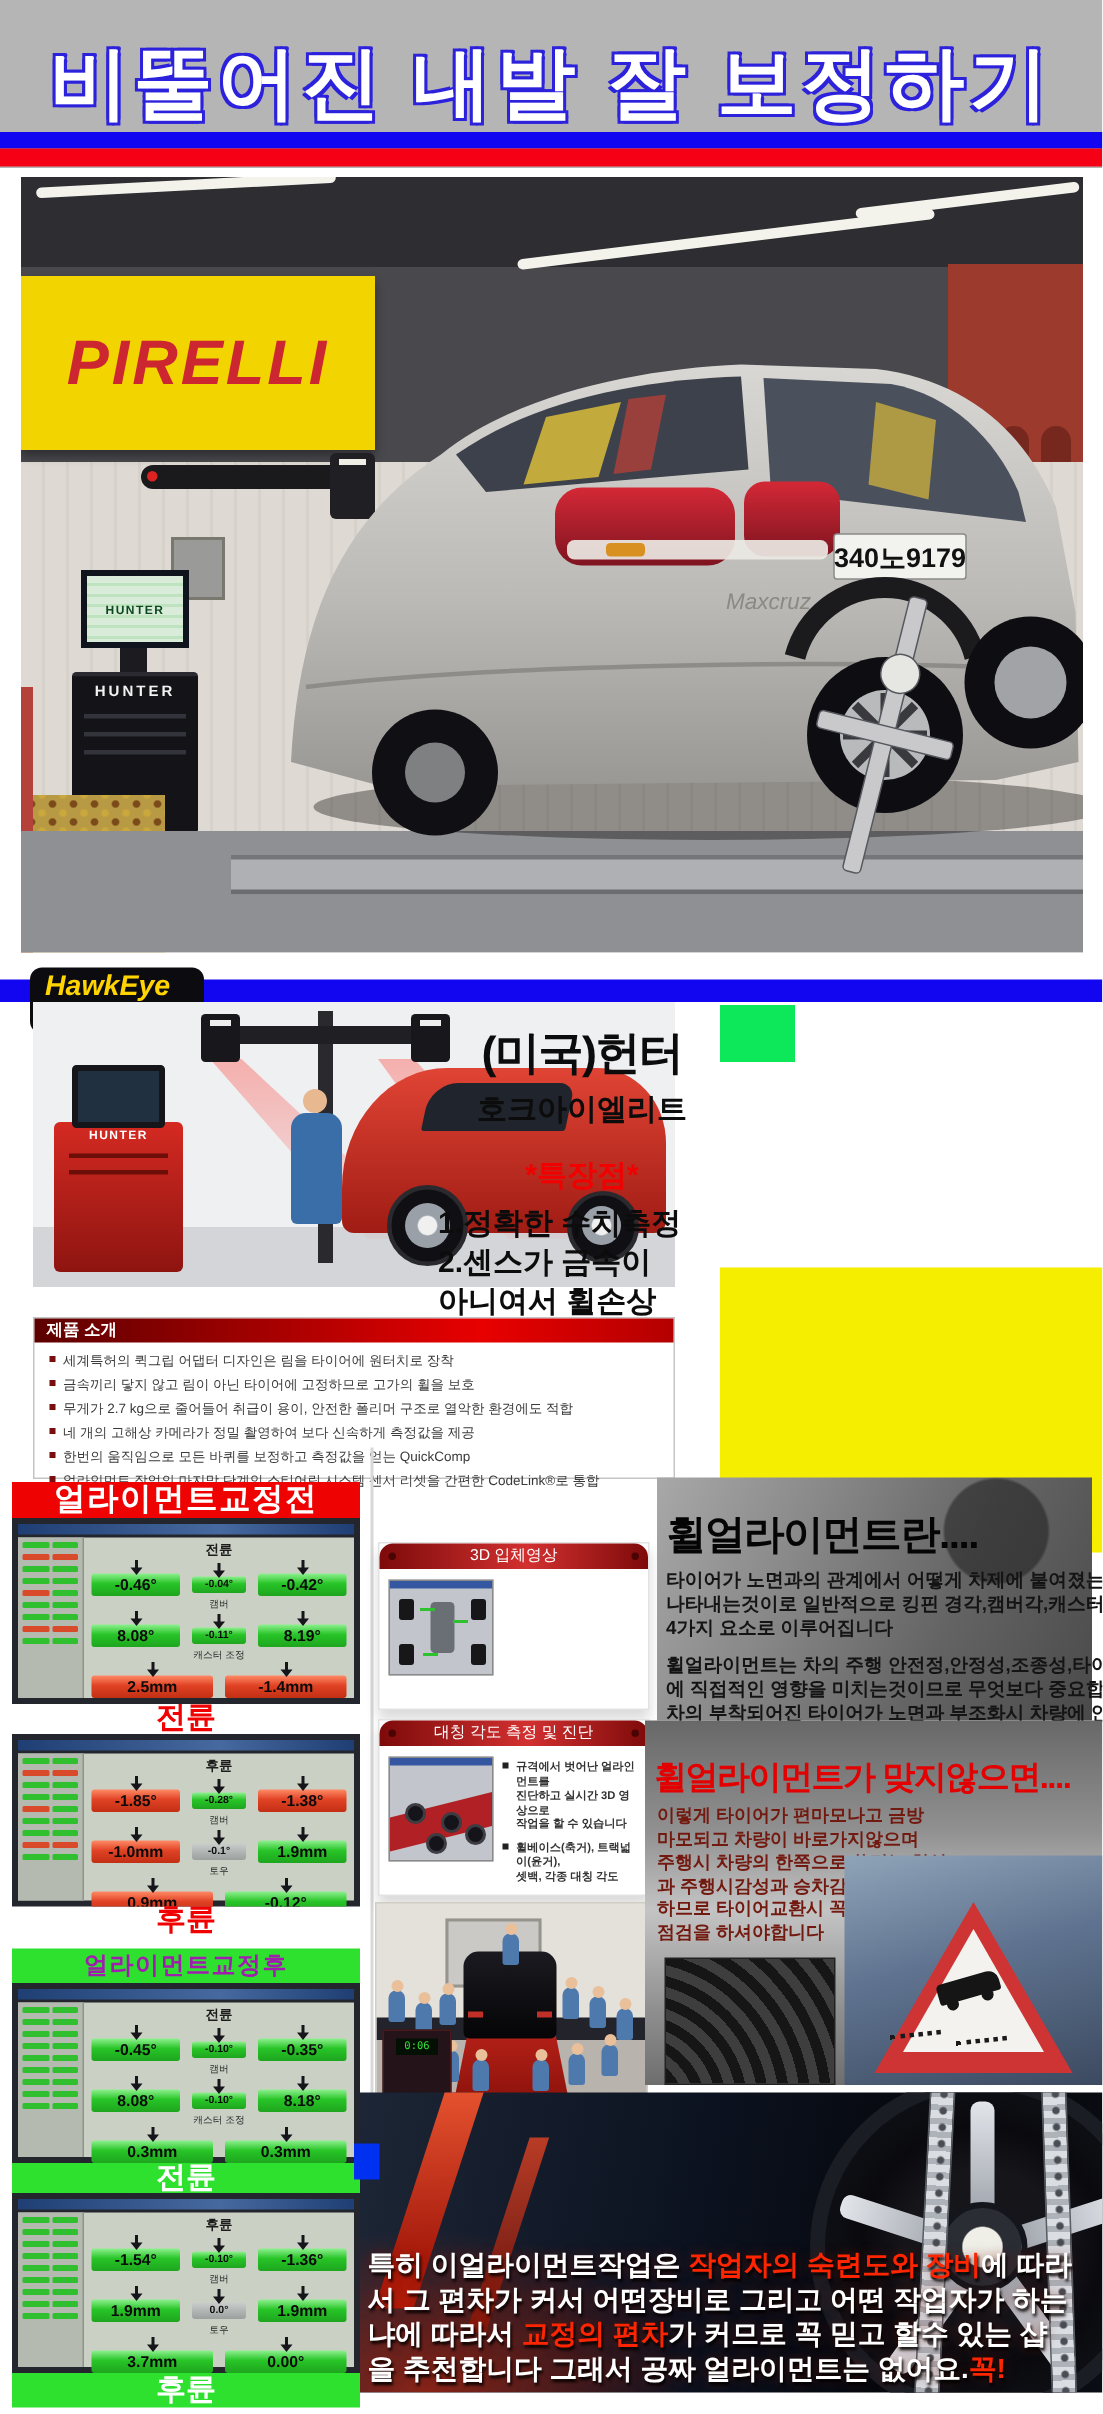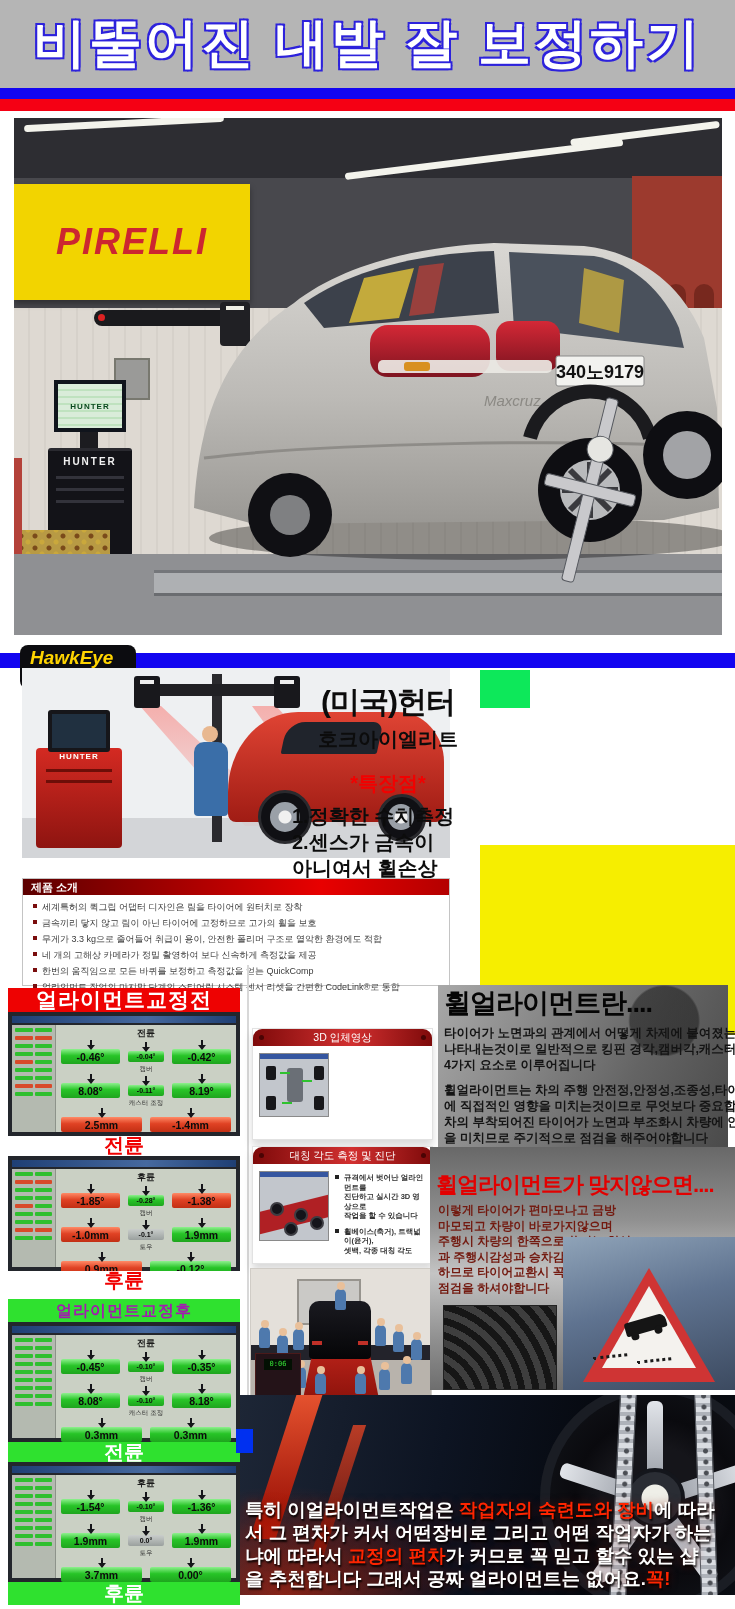--- a/index.html
+++ b/index.html
@@ -1,40 +1,40 @@
 <!DOCTYPE html>
 <html><head>
 <meta charset="utf-8">
 <style>
   *{margin:0;padding:0;box-sizing:border-box}
   body{font-family:"Liberation Sans","DejaVu Sans",sans-serif;background:#fff}
   #canvas{position:relative;width:735px;height:1609px;background:#fff;overflow:hidden}
   .abs{position:absolute}
 
   
-  #hdr{left:0;top:0;width:735px;height:88px;background:#b5b5b5;display:flex;align-items:center;justify-content:center;
+  #hdr{left:0;top:0;width:735px;height:112px;background:#b5b5b5;display:flex;align-items:center;justify-content:center;
        font-size:53px;font-weight:900;color:#fff;letter-spacing:3px;white-space:nowrap;
        text-shadow:2px 2px 0 #2d22dc,-2px 2px 0 #2d22dc,2px -2px 0 #2d22dc,-2px -2px 0 #2d22dc}
   #bar-blue1{left:0;top:88px;width:735px;height:11px;background:#1205f0}
   #bar-red1{left:0;top:99px;width:735px;height:12px;background:#f50014}
 
   
   #garage{left:14px;top:118px;width:708px;height:517px;background:#dcd7d0;overflow:hidden}
   .g-ceiling{left:0;top:0;width:708px;height:66px;background:#2d2d32}
   .g-band{left:0;top:60px;width:708px;height:130px;background:#48484d}
   .light{background:#f3f3ec;border-radius:4px;height:7px}
   #light1{left:330px;top:38px;width:280px;transform:rotate(-7deg)}
   #light2{left:556px;top:12px;width:150px;transform:rotate(-7deg)}
   #light3{left:10px;top:2px;width:200px;transform:rotate(-3deg)}
   .g-redwall{left:618px;top:58px;width:90px;height:150px;background:#9c3a2e}
   .arch{bottom:0;width:20px;height:42px;background:#77281e;border-radius:10px 10px 0 0;position:absolute}
   .g-goldstrip{left:676px;top:205px;width:32px;height:130px;background:repeating-linear-gradient(#d8b63a 0 18px,#b5372b 18px 26px)}
   .g-wall{left:0;top:190px;width:708px;height:250px;background:repeating-linear-gradient(90deg,#ded9d2 0 14px,#d6d1ca 14px 16px)}
   .g-banner{left:0;top:66px;width:236px;height:116px;background:#f2d400;display:flex;align-items:center;justify-content:center;box-shadow:0 4px 6px rgba(0,0,0,.35)}
-  .g-banner span{font-size:36px;font-weight:900;font-style:italic;color:#cc2630;letter-spacing:2px}
+  .g-banner span{font-size:42px;font-weight:900;font-style:italic;color:#cc2630;letter-spacing:2px}
   .g-boom{left:80px;top:192px;width:140px;height:16px;background:#1a1a1d;border-radius:8px}
   .g-boomhead{left:206px;top:184px;width:30px;height:44px;background:#202024;border-radius:4px}
   .g-boomhead i{display:block;margin:4px auto 0;width:18px;height:4px;background:#efefe6}
   .g-reddot{left:84px;top:196px;width:7px;height:7px;border-radius:50%;background:#d22}
   .g-junction{left:100px;top:240px;width:36px;height:42px;background:#9a9a98;border:2px solid #78786f}
   .g-monitor{left:40px;top:262px;width:72px;height:52px;background:#10141c;padding:4px}
   .g-mscreen{width:100%;height:100%;background:repeating-linear-gradient(#d9ecd9 0 5px,#bfe2bf 5px 7px);display:flex;align-items:center;justify-content:center;
              font-size:8px;font-weight:900;color:#0a4a1e;letter-spacing:1px}
   .g-mstand{left:66px;top:314px;width:18px;height:16px;background:#1c1c20}
   .g-cart{left:34px;top:330px;width:84px;height:108px;background:#131318;border-radius:3px;border-top:3px solid #2a2a30}
@@ -158,21 +158,21 @@
   .t-suv{left:58px;top:32px;width:62px;height:58px;background:linear-gradient(#1a1a20,#050507);border-radius:10px 10px 4px 4px;position:absolute}
   .t-suv i{position:absolute;bottom:14px;width:10px;height:4px;background:#c03028}
   .t-suv i.l{left:3px}.t-suv i.r{right:3px}
   .person{position:absolute;width:11px;height:21px;background:#4e79ad;border-radius:5px 5px 2px 2px}
   .person::before{content:'';position:absolute;top:-7px;left:1.5px;width:8px;height:8px;border-radius:50%;background:#e9c09a}
   .t-cons{left:4px;top:84px;width:46px;height:56px;background:#241318;border:1px solid #4a1a1a;position:absolute}
   .t-disp{margin:5px auto 0;width:28px;height:11px;background:#031003;color:#35e035;font-size:7px;line-height:11px;text-align:center;
           font-family:"DejaVu Sans Mono",monospace}
 
   
-  #winfo{left:438px;top:985px;width:290px;height:162px;padding:0 6px;
+  #winfo{left:438px;top:985px;width:290px;height:162px;padding:20px 6px;
      background:radial-gradient(circle at 78% 22%,rgba(30,30,30,.55) 0 34px,transparent 36px),
                 linear-gradient(115deg,#a8a8a8,#8a8a8a 30%,#646464 65%,#4a4a4a)}
   #winfo .wtitle{font-size:27px;font-weight:900;color:#050505;letter-spacing:-1px;margin-bottom:4px}
   .wpara div{font-size:12.5px;font-weight:800;color:#141414;line-height:16px;white-space:nowrap}
   #wpara2{margin-top:9px}
   #warnband{left:430px;top:1147px;width:305px;height:243px;
      background:linear-gradient(#686868,#909090 30%,#c4c4c4 52%,#8e8e8e 80%,#6e6e6e)}
   #warn-title{left:436px;top:1170px;width:298px;font-size:22px;font-weight:900;color:#e20000;letter-spacing:-1px;white-space:nowrap}
   #warn-para{left:438px;top:1203px;width:250px}
   #warn-para div{font-size:12px;font-weight:800;color:#731a10;line-height:15.5px;white-space:nowrap}
@@ -356,21 +356,21 @@
       </div>
   </div>
 
   <div class="abs" id="yellow-block"></div>
 
   <div class="abs" id="pbox">
     <div class="phead">제품 소개</div>
     <ul>
         <li>세계특허의 퀵그립 어댑터 디자인은 림을 타이어에 원터치로 장착</li>
         <li>금속끼리 닿지 않고 림이 아닌 타이어에 고정하므로 고가의 휠을 보호</li>
-        <li>무게가 3.3 kg으로 줄어들어 취급이 용이, 안전한 폴리머 구조로 열악한 환경에도 적합</li>
+        <li>무게가 2.7 kg으로 줄어들어 취급이 용이, 안전한 폴리머 구조로 열악한 환경에도 적합</li>
         <li>네 개의 고해상 카메라가 정밀 촬영하여 보다 신속하게 측정값을 제공</li>
         <li>한번의 움직임으로 모든 바퀴를 보정하고 측정값을 얻는 QuickComp</li>
         <li>얼라인먼트 작업의 마지막 단계인 스티어링 시스템 센서 리셋을 간편한 CodeLink®로 통합</li>
       </ul>
   </div>
 
   <div class="abs ban" id="ban-before">얼라이먼트교정전</div>
   <div class="abs screen" id="screen-0">
       <div class="sttl"></div>
     <div class="sbody">

